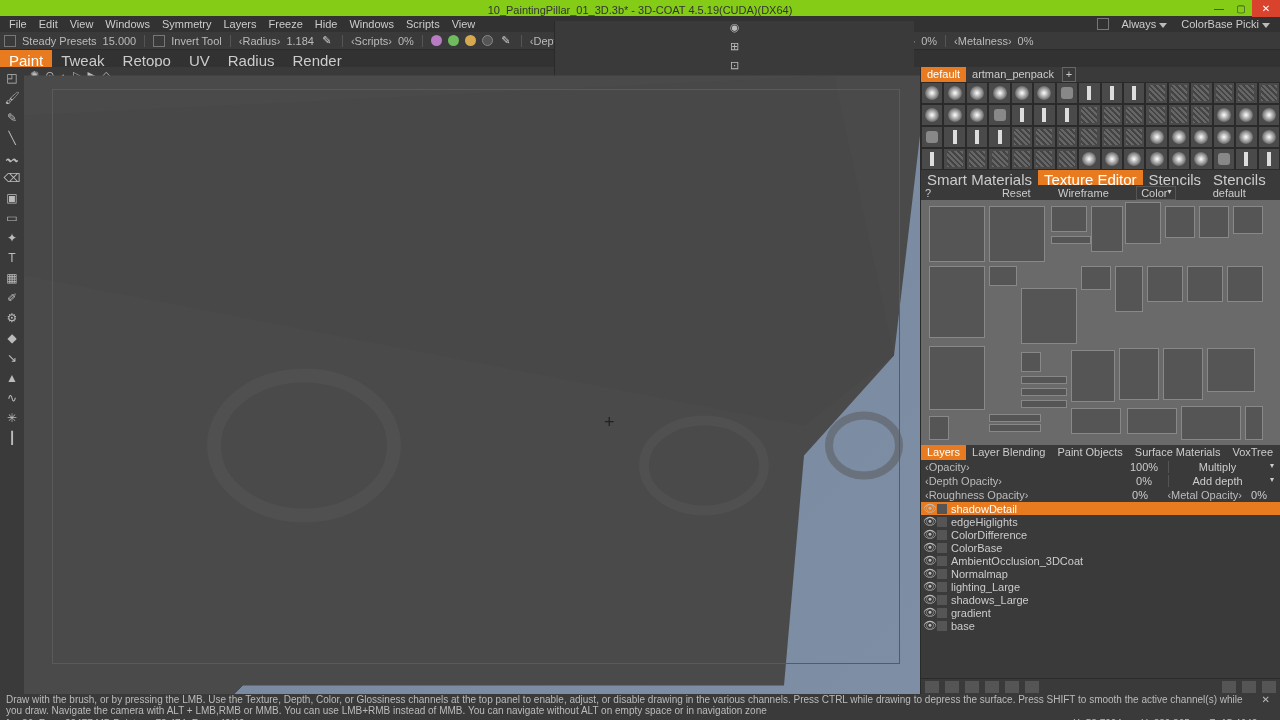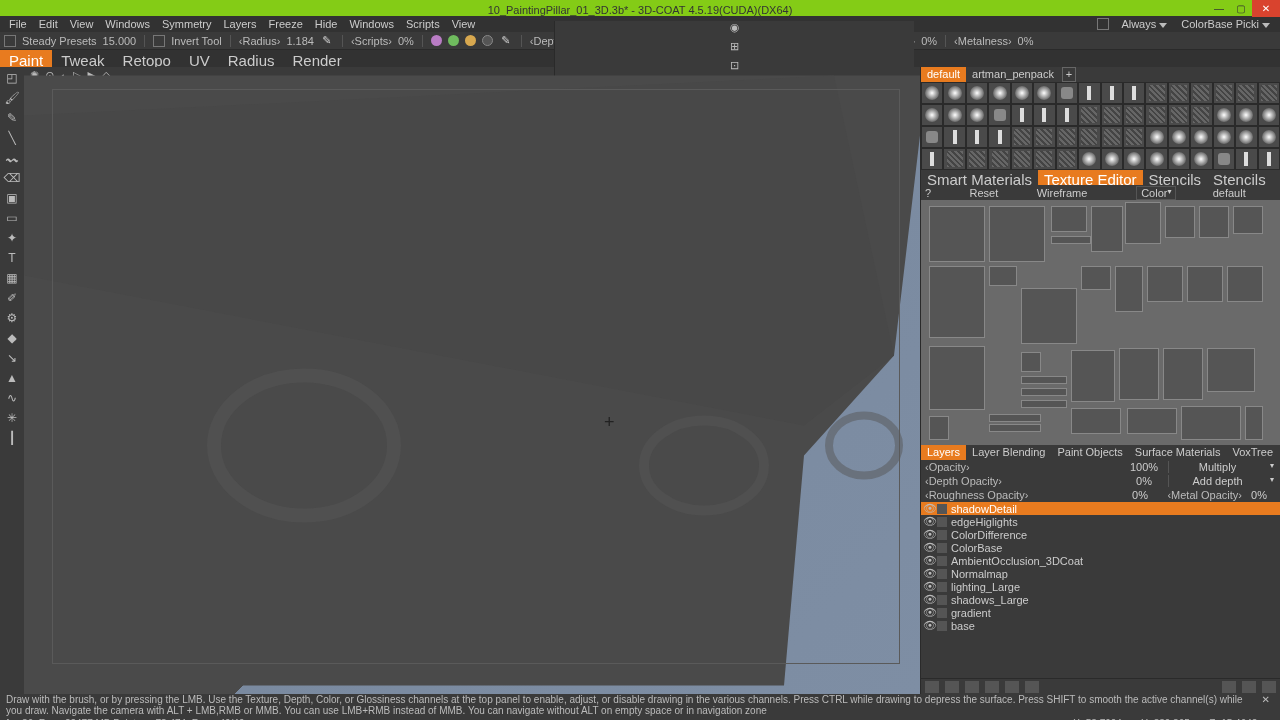--- a/index.html
+++ b/index.html
@@ -441,22 +441,22 @@
       </div>
 
     <div class="paneltabs">
       <div class="pt">Smart Materials</div>
       <div class="pt active">Texture Editor</div>
       <div class="pt">Stencils</div>
       <div class="pt">Stencils</div>
     </div>
     <div class="te-bar">
       <span>?</span>
-      <span class="field" style="text-align:center">Reset</span>
-      <span class="field" style="text-align:left">Wireframe</span>
+      <span class="field" style="text-align:right">Reset</span>
+      <span class="field" style="text-align:center">Wireframe</span>
       <span class="drop">
           <span>Color</span>
           <span class="arr">▾</span>
         </span>
       <span class="field" style="text-align:center">default</span>
     </div>
 
     <div class="uvview" id="uvview">
         <div class="uvisland" style="left: 8px; top: 6px; width: 56px; height: 56px;"></div>
         <div class="uvisland" style="left: 68px; top: 6px; width: 56px; height: 56px;"></div>

